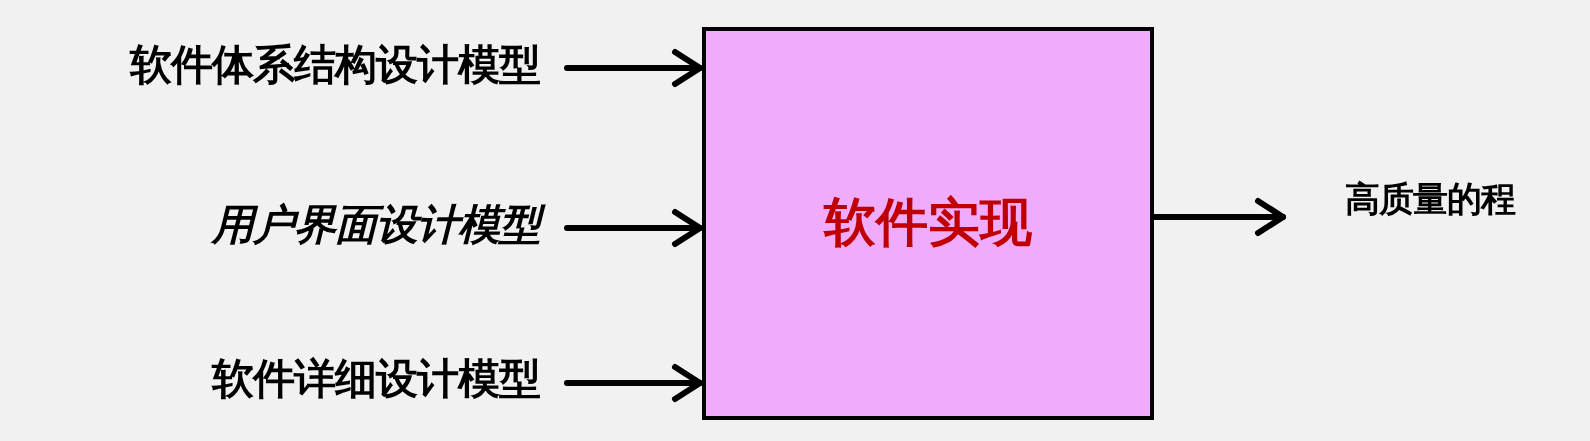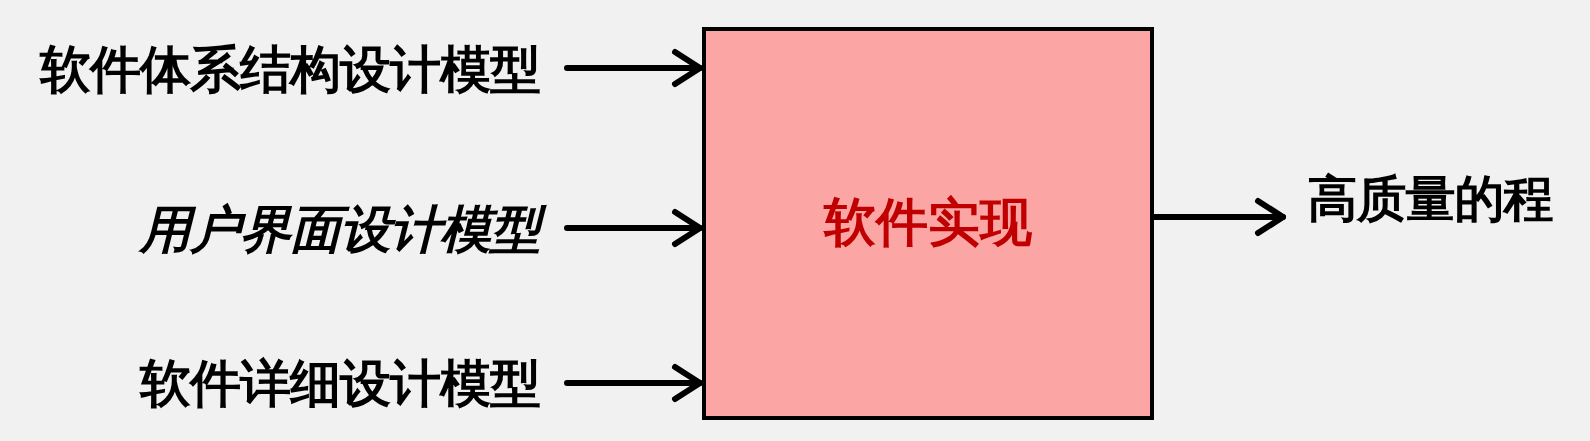--- a/index.html
+++ b/index.html
@@ -1,24 +1,24 @@
 <!DOCTYPE html>
 <html><head>
 <meta charset="utf-8">
 <style>
   html, body { margin:0; padding:0; }
   body { width:1590px; height:441px; background:#f1f1f1; position:relative; overflow:hidden;
          font-family:"DejaVu Sans", "Liberation Sans", sans-serif; }
-  .label { position:absolute; font-weight:bold; color:#000; font-size:51px; white-space:nowrap; line-height:1; letter-spacing:-1px; }
+  .label { position:absolute; font-weight:bold; color:#000; font-size:42px; white-space:nowrap; line-height:1; letter-spacing:-1px; }
   .in1 { right:1050px; top:44px; }
   .in2 { right:1050px; top:204px;font-style:italic; }
   .in3 { right:1050px; top:358px;text-align:center; }
-  .box { position:absolute; left:702px; top:27px; width:444px; height:385px; background:#fca5a5; border:4px solid #000; }
+  .box { position:absolute; left:702px; top:27px; width:444px; height:385px; background:#f0abfc; border:4px solid #000; }
   .box-label { position:absolute; left:0; right:0; top:165px; text-align:center; color:#c00000; font-size:52px; font-weight:bold; line-height:1; }
-  .out { position:absolute; left:1290px; top:172px; width:280px; text-align:center; font-weight:bold; font-size:50px; line-height:54px; color:#000; letter-spacing:-1px; }
+  .out { position:absolute; left:1290px; top:172px; width:280px; text-align:center; font-weight:bold; font-size:35px; line-height:54px; color:#000; letter-spacing:-1px; }
   svg.arrows { position:absolute; left:0; top:0; }
 </style>
 </head>
 <body>
 
 <svg class="arrows" width="1590" height="441">
   <g stroke="#000" stroke-width="6" fill="none" stroke-linecap="round" stroke-linejoin="round">
     <line x1="567" y1="68" x2="700" y2="68"></line>
     <polyline points="675,52 700,68 675,84"></polyline>
     <line x1="567" y1="228" x2="700" y2="228"></line>

